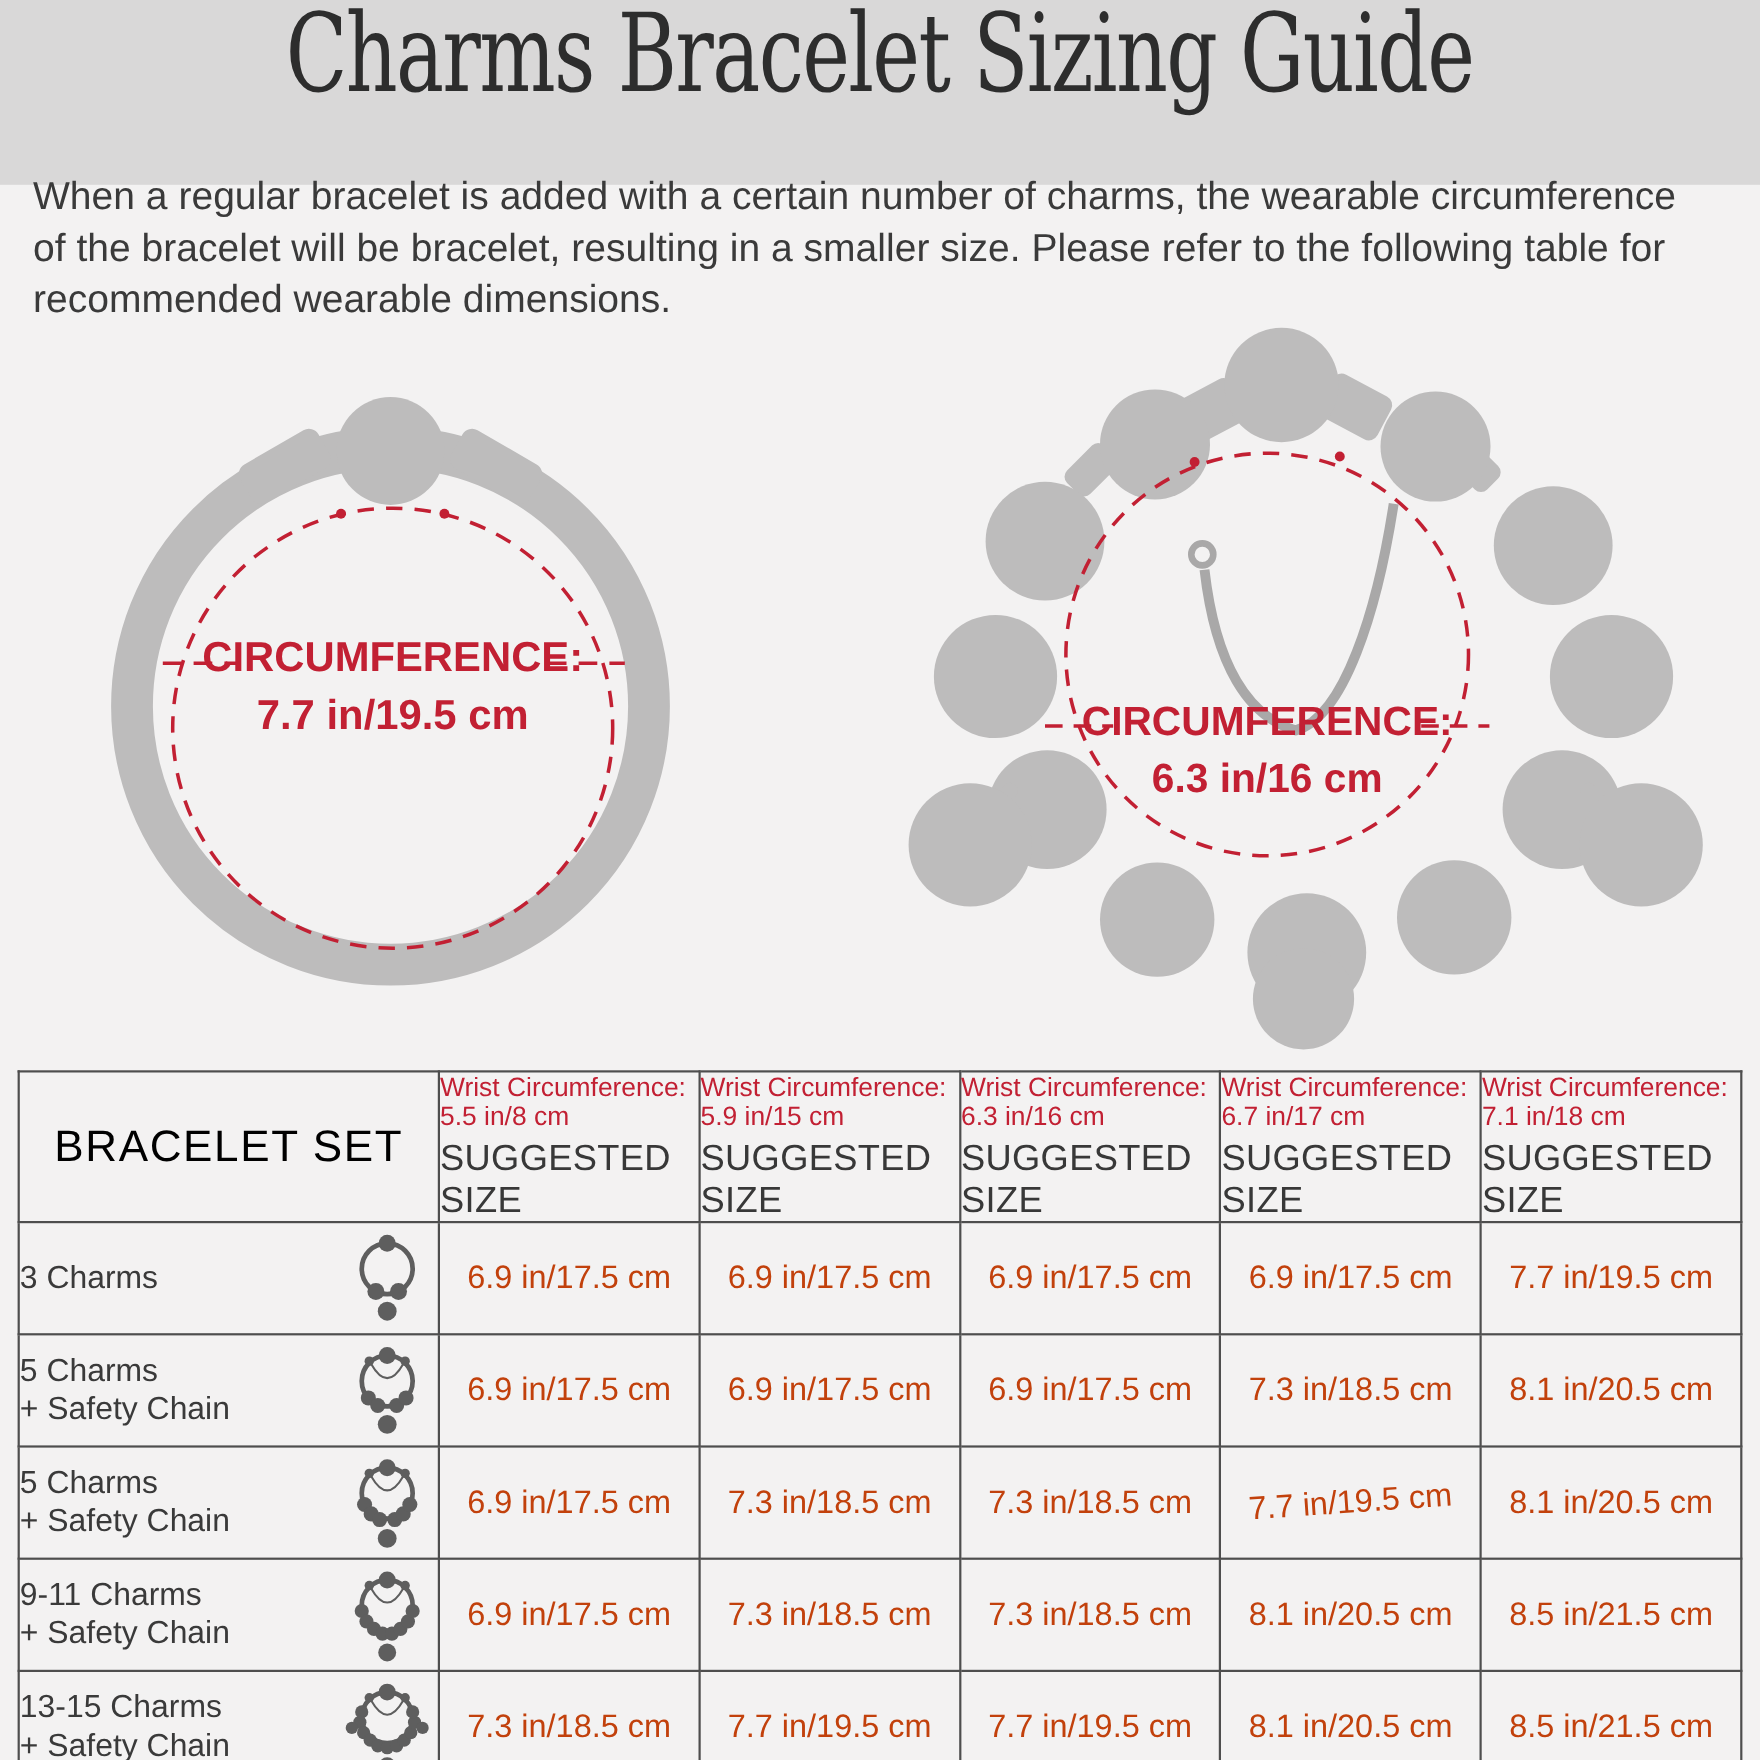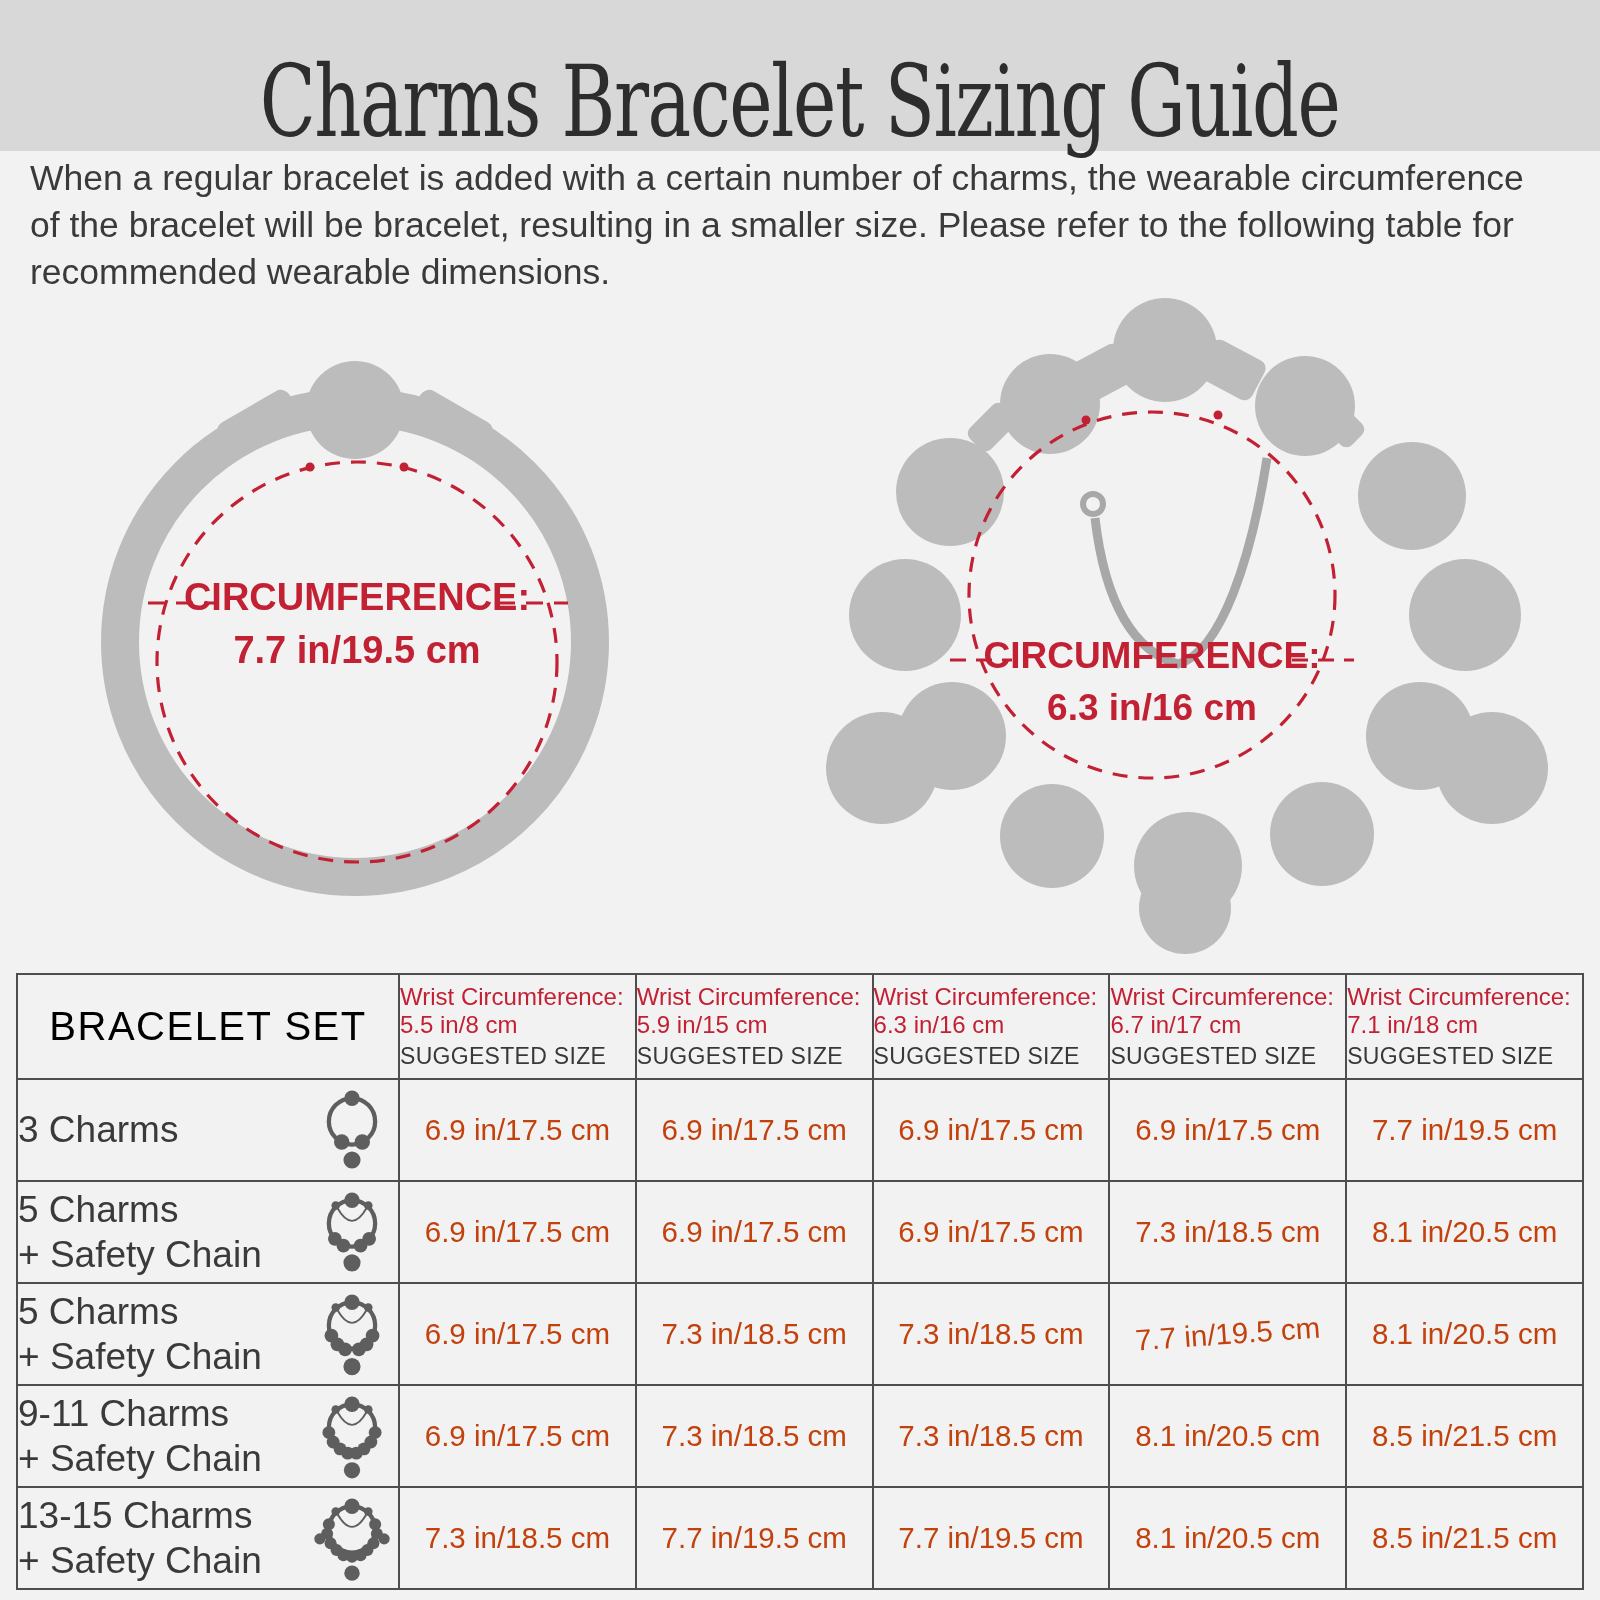--- a/index.html
+++ b/index.html
@@ -6,23 +6,23 @@
   body{
     width:1600px;height:1600px;
     background:#f3f2f2;
     font-family:"Liberation Sans", sans-serif;
     color:#3c3c3c;
     position:relative;
     overflow:hidden;
   }
   
   .title-band{
-    position:absolute;left:0;top:0;width:1600px;height:151px;
+    position:absolute;left:0;top:0;width:1600px;height:168px;
     background:#d9d8d8;
-    display:flex;align-items:flex-end;justify-content:center;
+    display:flex;align-items:flex-start;justify-content:center;
   }
   .title-band h1{
     margin:0;font-weight:normal;
     font-family:"DejaVu Serif", "Liberation Serif", serif;
     font-size:99px;color:#2d2d2d;line-height:1;
     letter-spacing:-2px;
   }
   .title-band h1 .squeeze{
     display:inline-block;transform:scaleX(0.74);transform-origin:center;
     white-space:nowrap;
@@ -57,26 +57,26 @@
   }
   th.corner{
     font-weight:normal;font-size:40px;letter-spacing:1.5px;color:#000000;
     text-align:center;
   }
   th.wrist-col{font-weight:normal;text-align:left;padding:6px 6px 6px 13px;}
   .wrist-label,.wrist-value{
     color:#c22033;font-size:24px;line-height:1.13;text-align:left;
   }
   .suggested{
-    color:#383838;font-size:23px;margin-top:5px;text-align:left;
+    color:#383838;font-size:33px;margin-top:5px;text-align:left;
     letter-spacing:0.3px;
   }
   td.label-cell{padding:0 38px 0 60px;}
   .label-wrap{display:flex;align-items:center;justify-content:space-between;height:100%;}
-  .row-label{font-size:37px;color:#3a3a3a;line-height:1.22;}
+  .row-label{font-size:29px;color:#3a3a3a;line-height:1.22;}
   td.value-cell{text-align:center;font-size:29.5px;color:#c2410c;margin-top:31px;}
   td.value-cell .tilt{display:inline-block;transform:rotate(-4deg);}
   .hdr-row{height:105px;}
   .data-row{height:102px;}
   .icon-box{flex:0 0 auto;}
 </style>
 </head>
 <body>
 
 <div class="title-band">

